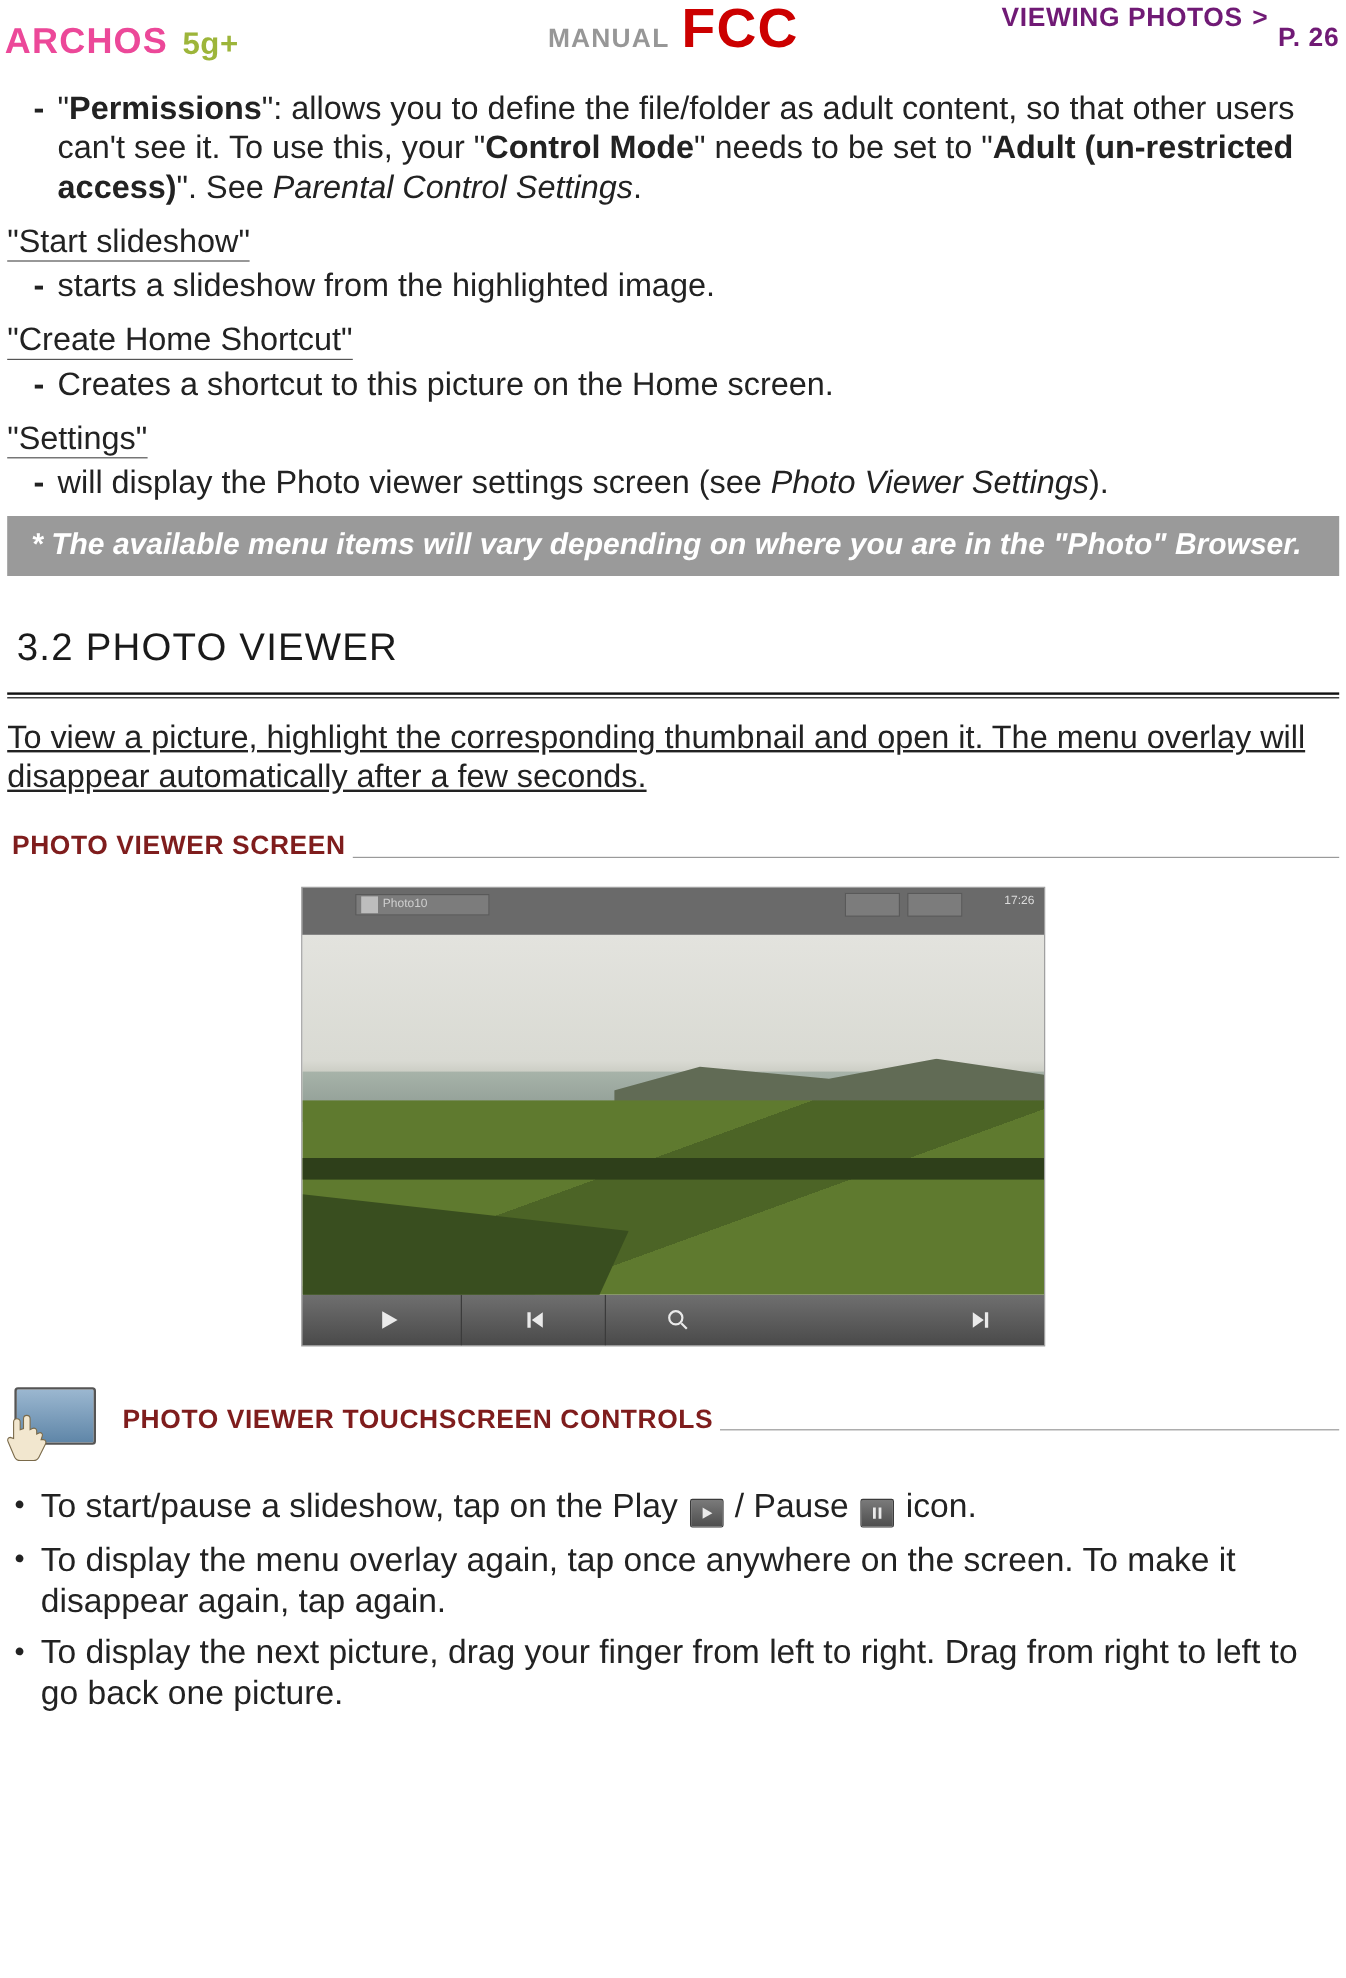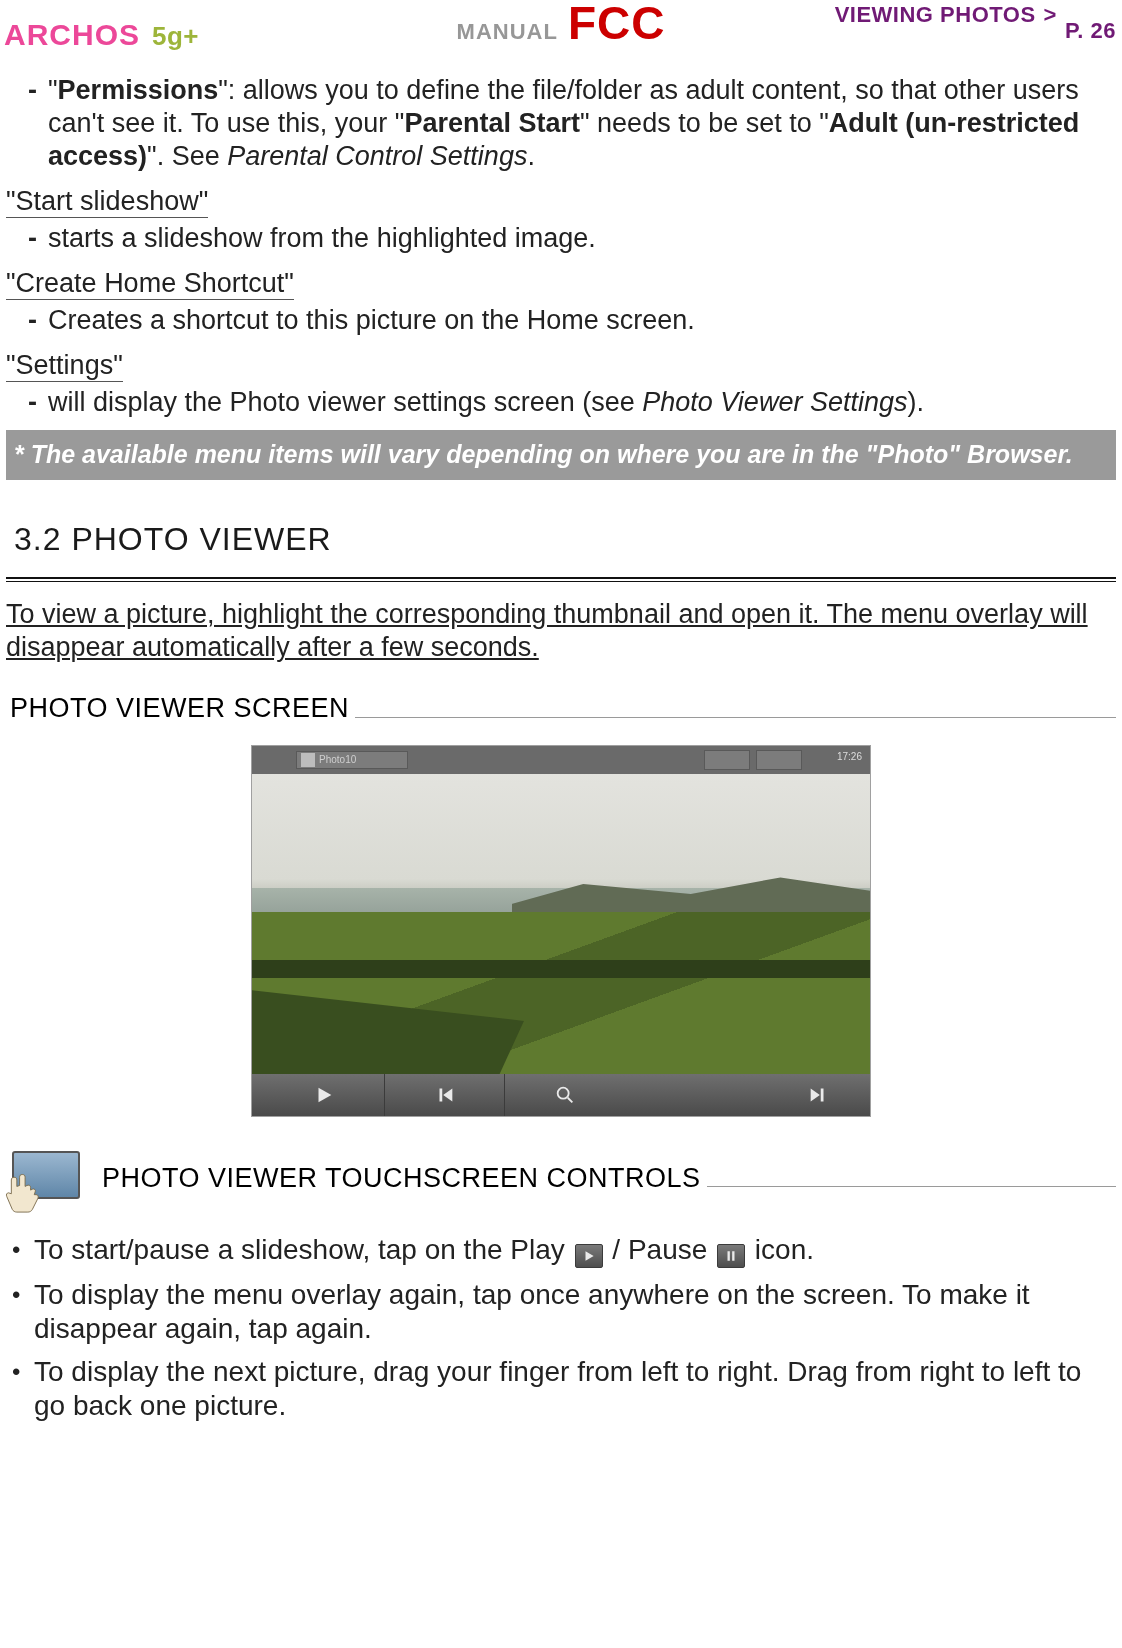--- a/index.html
+++ b/index.html
@@ -28,36 +28,36 @@
   .hdr .pg { font-size:22px; font-family:"Arial Narrow",Arial,sans-serif;margin-top:32px;}
 
   
   .content { padding: 18px 6px 0 6px; font-size: 27px; line-height:1.22; }
   .dash-item { display:flex; margin:4px 0 12px 22px; }
   .dash-item .dash { font-weight:700; margin-right:6px; min-width:14px;}
   .bold { font-weight:700; }
   .ital { font-style: italic; }
   .defhead { margin-top:12px; margin-bottom:0; font-size:27px; }
   .defhead span { border-bottom:1px solid #555; padding-bottom:1px;}
-  .notebox { background:#9a9a9a; color:#ffffff; font-style:italic; font-weight:700; font-family:Arial,sans-serif; font-size:25px; padding:10px 10px 12px 8px; margin:12px 0 28px 0; line-height:1.12;}
+  .notebox { background:#9a9a9a; color:#ffffff; font-style:italic; font-weight:700; font-family:Arial,sans-serif; font-size:25px; padding:10px 10px 12px 20px; margin:12px 0 28px 0; line-height:1.12;}
 
   .h2block { margin-top:40px; }
   .h2text { font-family:Impact,"Arial Black",sans-serif; letter-spacing:1px; font-size:32px; color:#1a1a1a; padding:0 8px 2px 8px; display:inline-block;}
   .section-heading { border-bottom:2.5px solid #111; padding-bottom:16px; margin-bottom:2px;}
   .section-heading + .thin { border-top:1px solid #111; height:0;}
   .para { margin:16px 0 20px 0;text-decoration:underline; }
 
   .subhead-row { display:flex; align-items:center; margin-top:28px; }
-  .subhead { font-family:"Arial Black",Arial,sans-serif; font-weight:400; color:#000000; font-size:27px; letter-spacing:0.5px; padding:0 6px 4px 4px; white-space:nowrap;}
+  .subhead { font-family:"Arial Black",Arial,sans-serif; font-weight:700; color:#7f1d1d; font-size:22px; letter-spacing:0.5px; padding:0 6px 4px 4px; white-space:nowrap;}
   .subhead-line { flex:1; border-bottom:1.5px solid #9a9a9a; margin-left:0; height:14px;}
 
   
   .figure { margin:16px auto 18px auto; width:620px; }
   .device { width:620px; background:#dcdcdc; border:1px solid #a0a0a0; position:relative; }
-  .device-top { height:28px; background:#6a6a6a;}
+  .device-top { height:39px; background:#6a6a6a;}
   .device-top .crumb { position:absolute; left:44px; top:5px; height:18px; width:112px; background:#7c7c7c; border:1px solid #595959; display:flex; align-items:center;}
   .device-top .crumb .sq { width:14px;height:14px;background:#bdbdbd;margin:0 4px; }
   .device-top .crumb .lbl { color:#cfcfcf; font-size:10px; }
   .device-top .navbtn { position:absolute; top:4px; height:20px; width:46px; background:#7c7c7c; border:1px solid #595959;}
   .device-top .nav1 { right:120px;}
   .device-top .nav2 { right:68px;}
   .device-top .time { position:absolute; right:8px; top:5px; color:#dcdcdc; font-size:10px;}
   .photo-area { height:300px; position:relative; overflow:hidden;}
   .sky { position:absolute; inset:0; background:linear-gradient(#e3e3de 0%, #d9dad3 35%, #c4c6bc 40%);}
   .sea { position:absolute; left:0; right:0; top:38%; height:14%; background:linear-gradient(#a7b3a9,#8a9790);}
@@ -107,21 +107,21 @@
       <span class="gt">&gt;</span>
       <span class="pg">P. 26</span>
     </div>
   </div>
 
   <div class="content">
 
     <div class="dash-item">
       <div class="dash">-</div>
       <div>
-        "<span class="bold">Permissions</span><span>": allows you to define the file/folder as adult content, so that other users can't see it. To use this, your "</span><span class="bold">Parental Start</span><span>" needs to be set to "</span><span class="bold">Adult (un-restricted access)</span><span>". See </span><span class="ital">Parental Control Settings</span><span>.</span>
+        "<span class="bold">Permissions</span><span>": allows you to define the file/folder as adult content, so that other users can't see it. To use this, your "</span><span class="bold">Control Mode</span><span>" needs to be set to "</span><span class="bold">Adult (un-restricted access)</span><span>". See </span><span class="ital">Parental Control Settings</span><span>.</span>
       </div>
     </div>
 
     <div class="defhead"><span>"Start slideshow"</span></div>
     <div class="dash-item">
       <div class="dash">-</div>
       <div>starts a slideshow from the highlighted image.</div>
     </div>
 
     <div class="defhead"><span>"Create Home Shortcut"</span></div>

